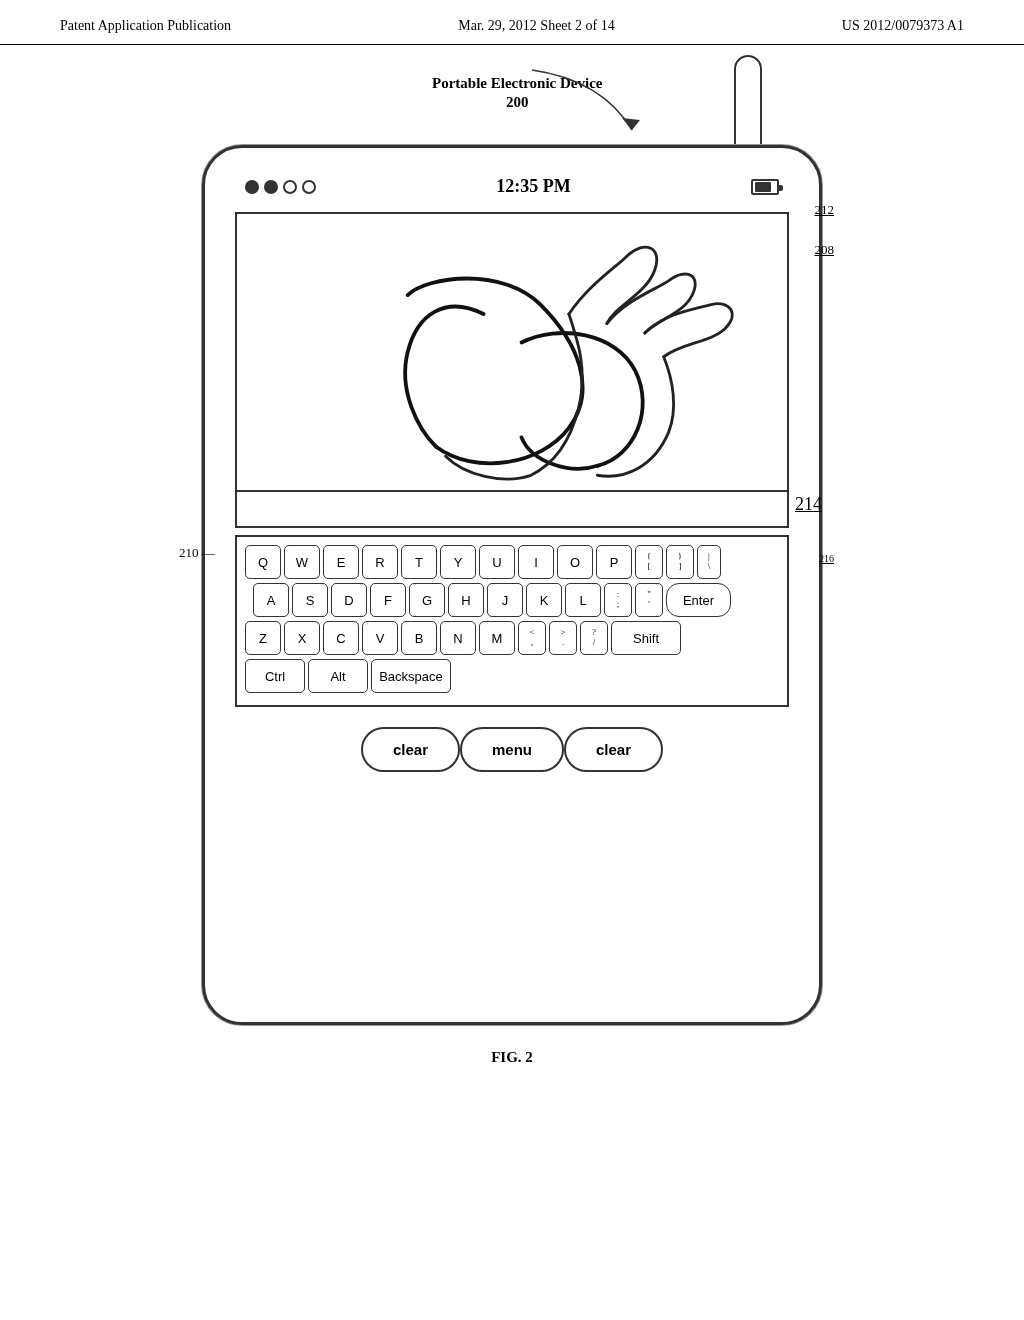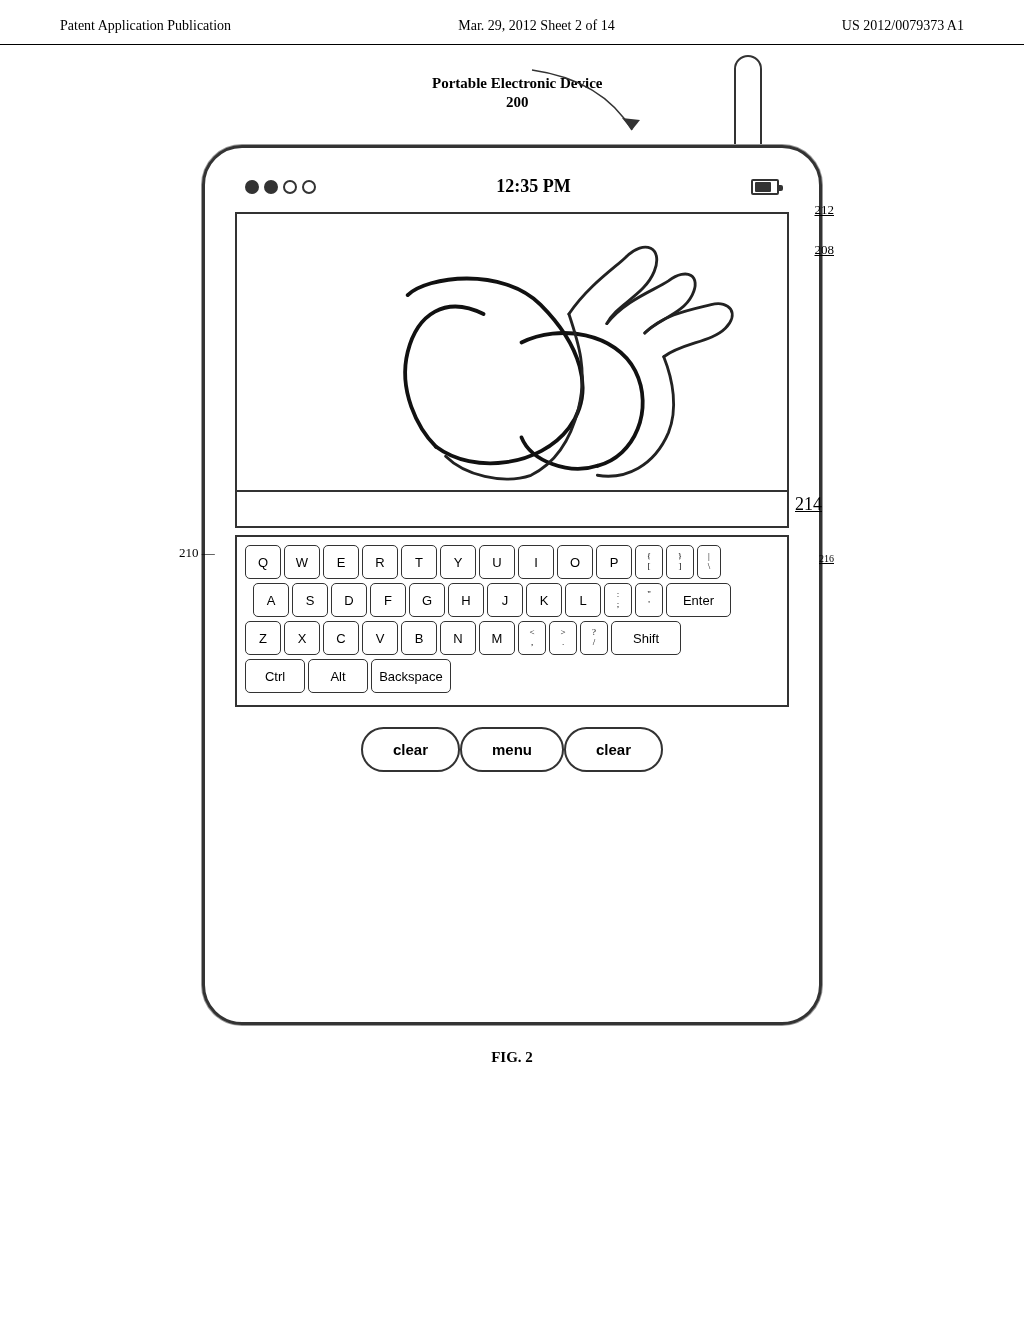--- a/index.html
+++ b/index.html
@@ -209,20 +209,21 @@
     .kb-key.backspace-key {
       min-width: 80px;
     }
 
     .kb-key.shift-key {
       min-width: 70px;
     }
 
     .kb-key.enter-key {
       min-width: 65px;
+      border-radius: 13px;
     }
 
     .kb-key-small {
       border: 1.5px solid #333;
       border-radius: 5px;
       min-width: 28px;
       height: 34px;
       display: flex;
       flex-direction: column;
       align-items: center;

